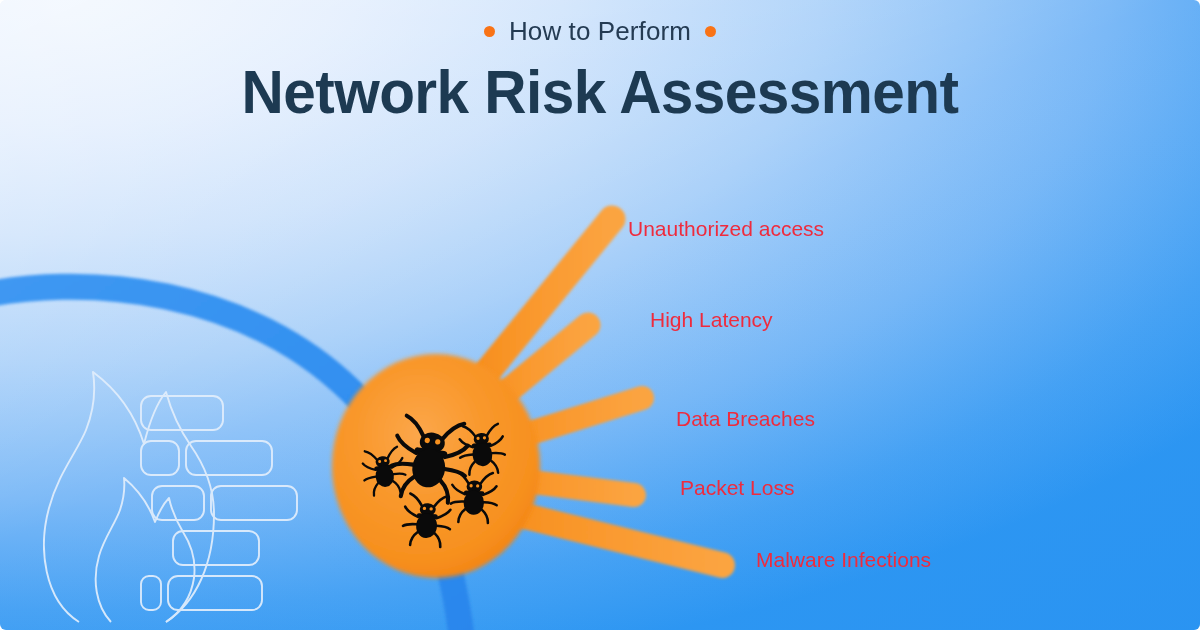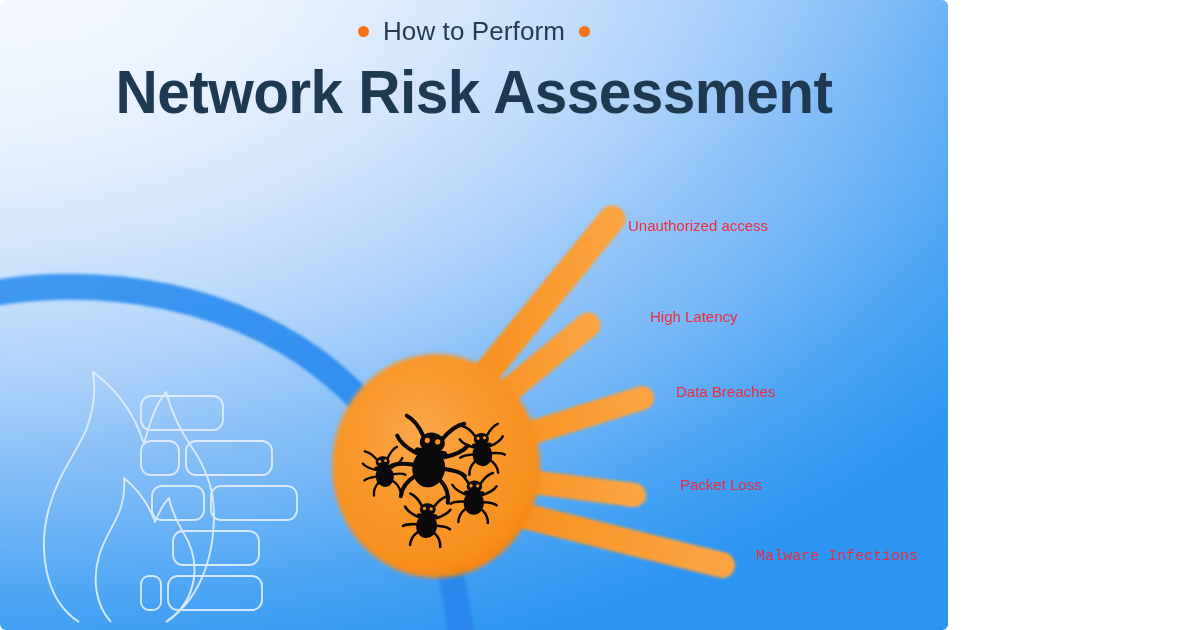--- a/index.html
+++ b/index.html
@@ -3,21 +3,21 @@
 <meta charset="utf-8">
 <title>Network Risk Assessment</title>
 <style>
   html,body{margin:0;padding:0;background:#ffffff;}
   body{
     font-family:"Liberation Sans","DejaVu Sans",sans-serif;
     -webkit-font-smoothing:antialiased;
   }
   #canvas{
     position:relative;
-    width:948px;
+    width:1200px;
     height:630px;
     overflow:hidden;
     border-radius:6px;
     background:
       radial-gradient(120% 110% at 6% 0%, #e9f2fe 0%, #dceafd 18%, #c9e0fb 34%, #a9d0f9 52%, #7bb9f7 72%, #4aa3f4 88%, #2f97f2 100%);
   }
   
   #bg-wash{
     position:absolute;inset:0;
     background:linear-gradient(155deg, rgba(255,255,255,0.55) 0%, rgba(255,255,255,0.18) 26%, rgba(255,255,255,0.0) 46%, rgba(33,150,243,0.10) 72%, rgba(25,136,240,0.22) 100%);
@@ -51,30 +51,30 @@
     letter-spacing:-0.6px;
     line-height:1.05;
     transform:scaleX(.96);
     white-space:nowrap;
   }
 
   
   .risk-label{
     position:absolute;
     color:#ef2b3d;
-    font-size:15px;
+    font-size:21px;
     line-height:1;
     white-space:nowrap;
     z-index:7;
   }
   .risk-label[data-idx="0"]{left:628px;top:218px;}
   .risk-label[data-idx="1"]{left:650px;top:301px;margin-top:8px;}
-  .risk-label[data-idx="2"]{left:676px;top:384px;}
+  .risk-label[data-idx="2"]{left:676px;top:408px;}
   .risk-label[data-idx="3"]{left:680px;top:477px;}
-  .risk-label[data-idx="4"]{left:756px;top:549px;font-family:Liberation Mono, monospace;}
+  .risk-label[data-idx="4"]{left:756px;top:549px;}
 </style>
 </head>
 <body>
 
 <div id="canvas">
   <div id="bg-wash"></div>
 
   <svg id="art" viewBox="0 0 1200 630" width="1200" height="630">
     <defs>
       <linearGradient id="arcGrad" x1="0" y1="0" x2="1" y2="1">

